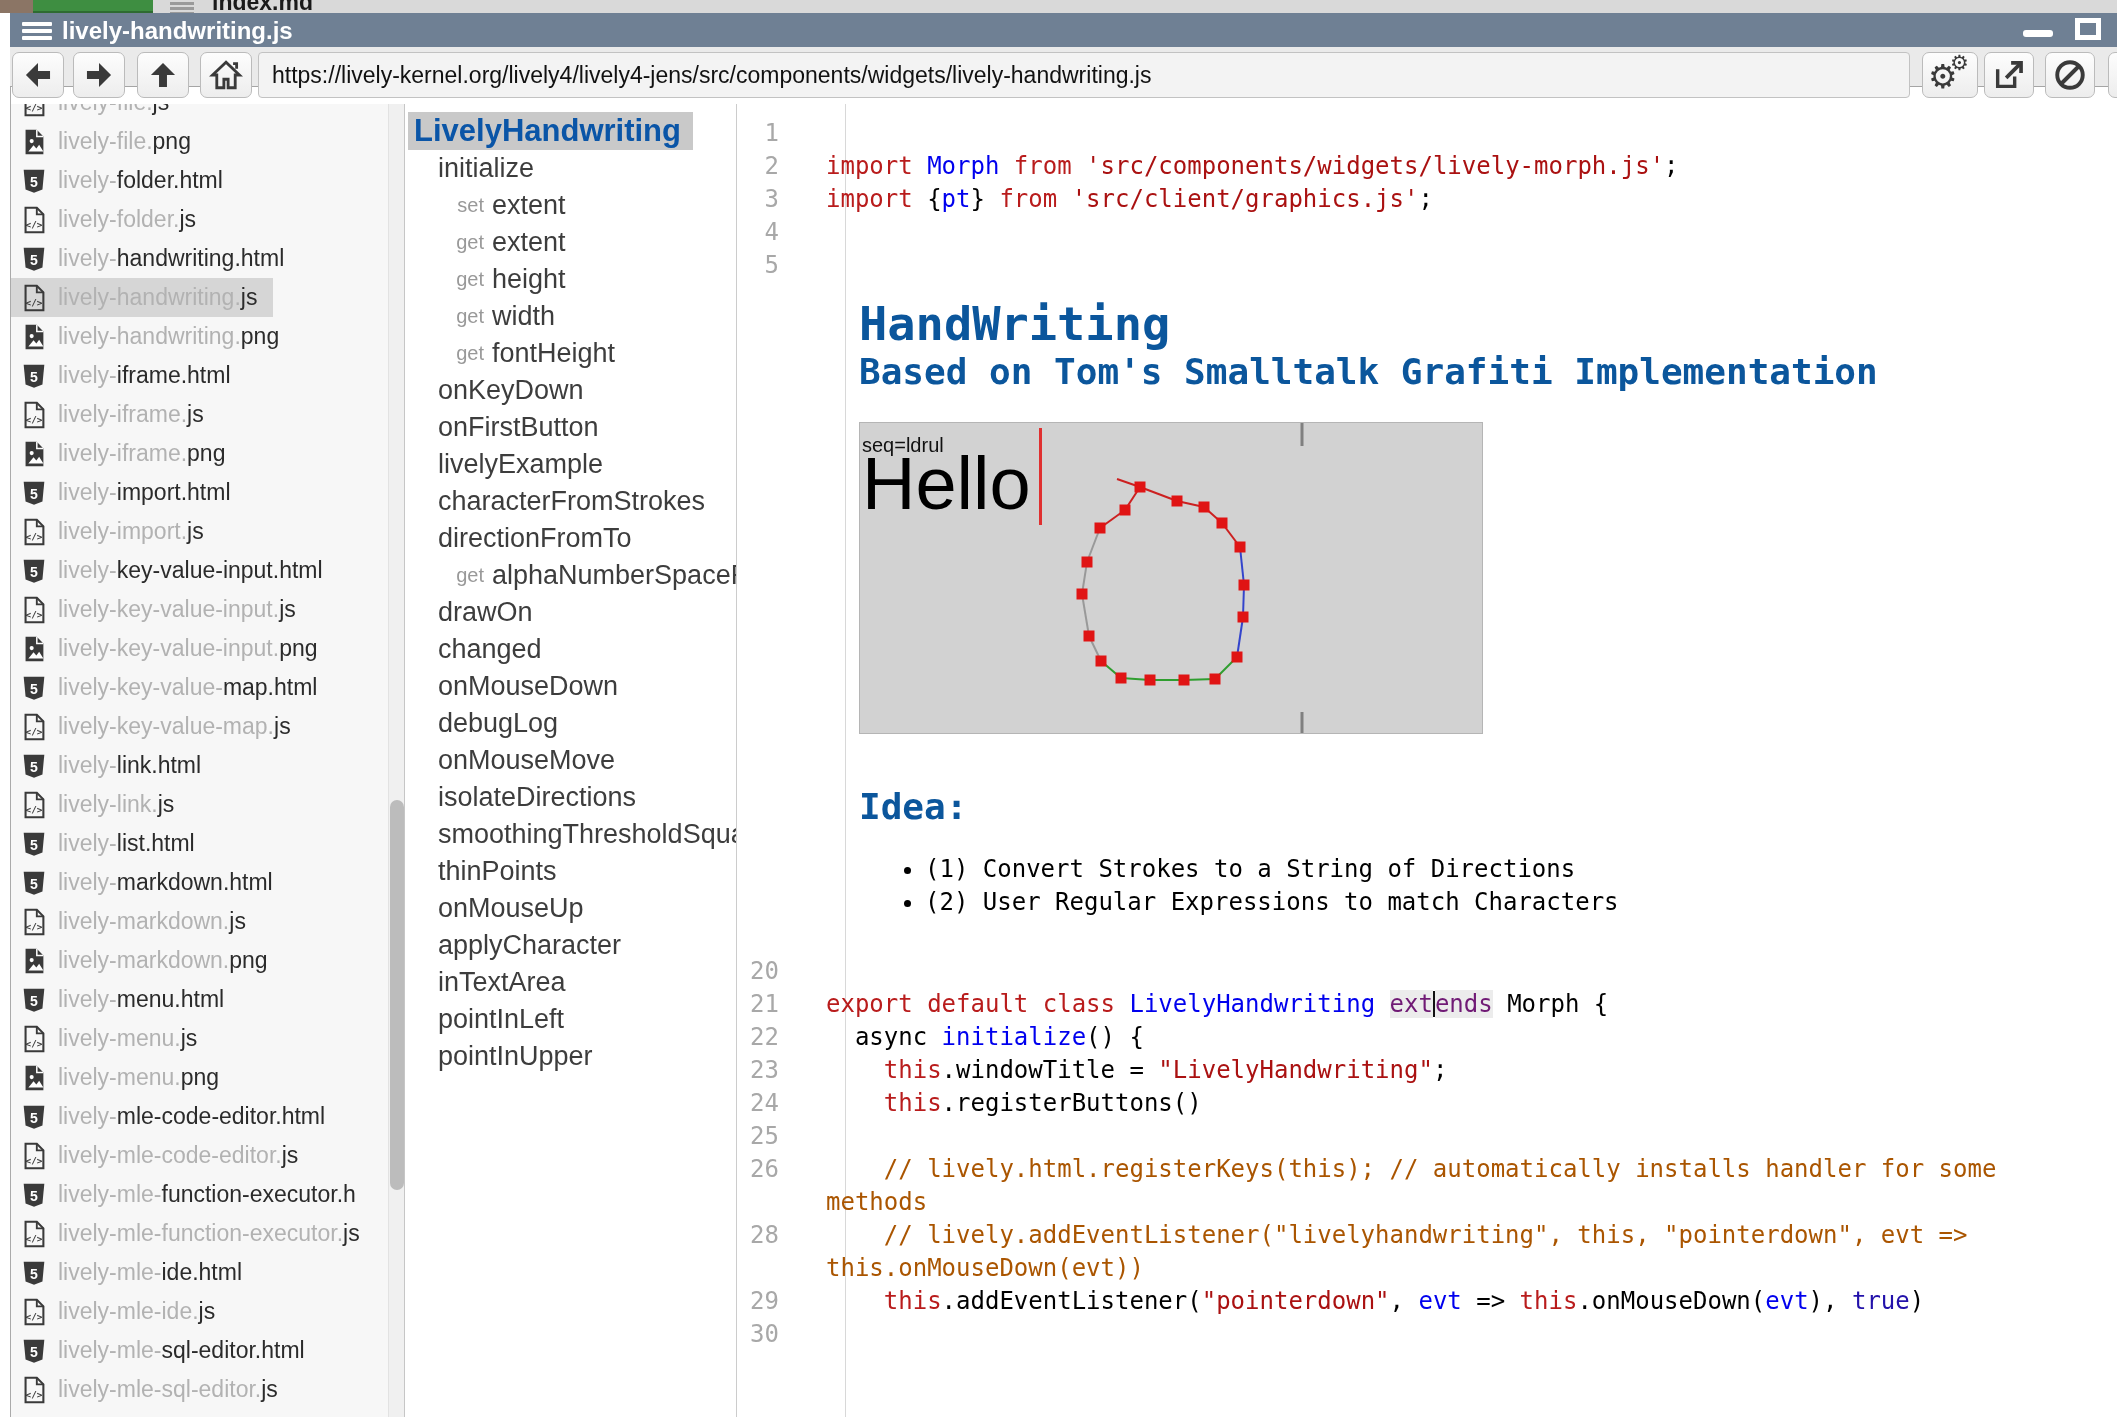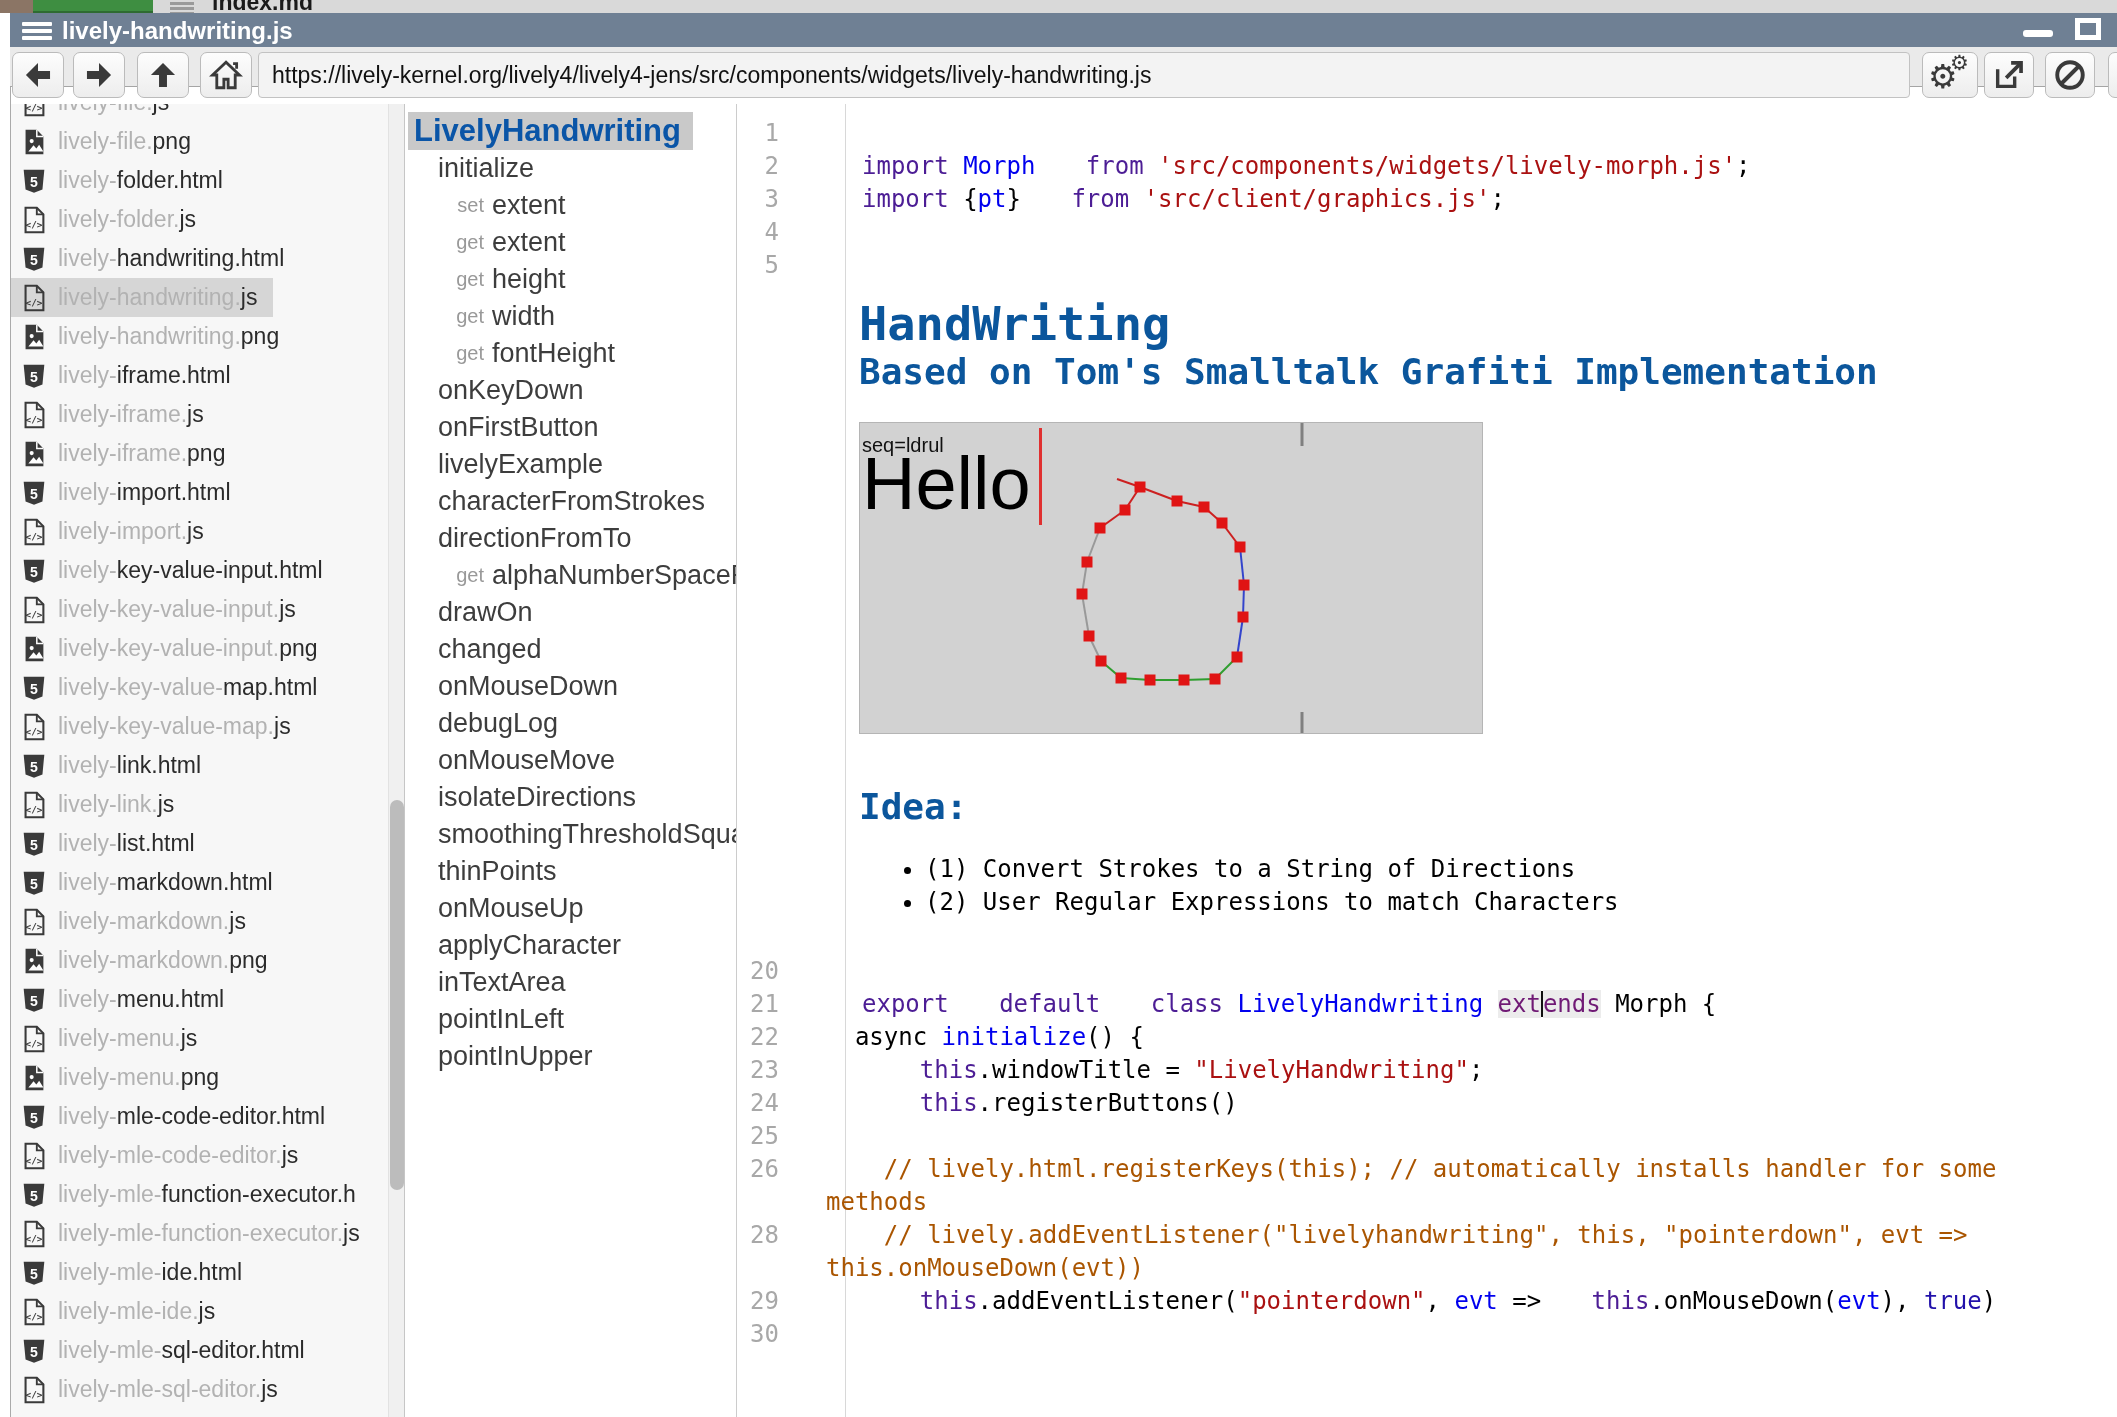--- a/index.html
+++ b/index.html
@@ -59,21 +59,21 @@
   .m-prefix { width:46px; text-align:right; margin-right:8px; color:#999; font-size:20px; flex:none; }
 
   
   #editor { position:absolute; left:737px; top:104px; width:1380px; bottom:0; background:#fff; overflow:hidden;
     font-family:"DejaVu Sans Mono", monospace; font-size:24px; cursor:text; }
   #gutter-line { position:absolute; left:108px; top:0; bottom:0; width:1px; background:#d8d8d8; }
   #code-flow { position:relative; padding-top:13px; }
   .cline { display:flex; line-height:33px; }
   .lnum { flex:none; width:75px; text-align:right; padding-right:33px; color:#a8a8a8; }
   .ctext { flex:1; white-space:pre-wrap; padding-left:14px; padding-right:6px; color:#000; min-height:33px; }
-  .tok-kw { color:#4c1d95;margin-left:36px; } .tok-def { color:#0000ee; } .tok-str { color:#aa1111; }
+  .tok-kw { color:#b91c1c; } .tok-def { color:#0000ee; } .tok-str { color:#aa1111; }
   .tok-com { color:#aa5500; } .tok-atom { color:#2211aa;text-align:right; }
   .tok-kwhl { color:#701a75; background:#ececec; }
   .caret { display:inline-block; width:0; height:26px; border-left:2px solid #111; vertical-align:-5px; }
 
   
   #md { padding-left:122px; }
   #md-h1 { font-size:47px; font-weight:bold; color:#0b569c; margin-top:14px; font-family:"DejaVu Sans Mono", monospace; }
   .md-h2 { font-size:36px; font-weight:bold; color:#0b569c; font-family:"DejaVu Sans Mono", monospace; }
   #md-h2a { }
   #md-h2b { margin-top:52px; }

